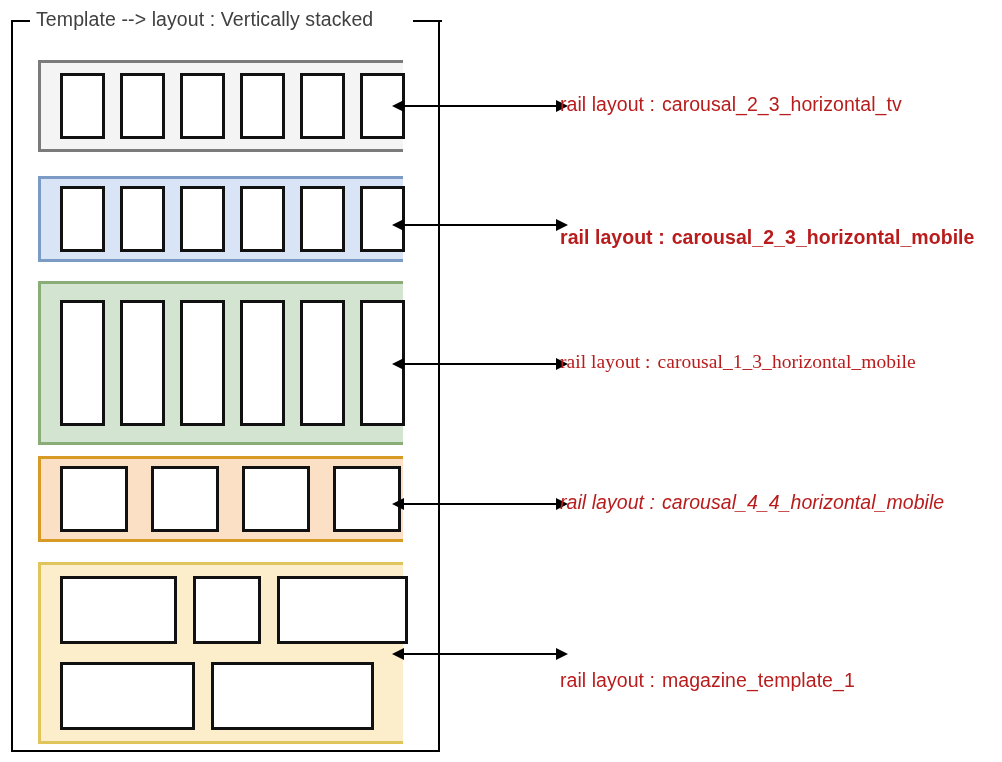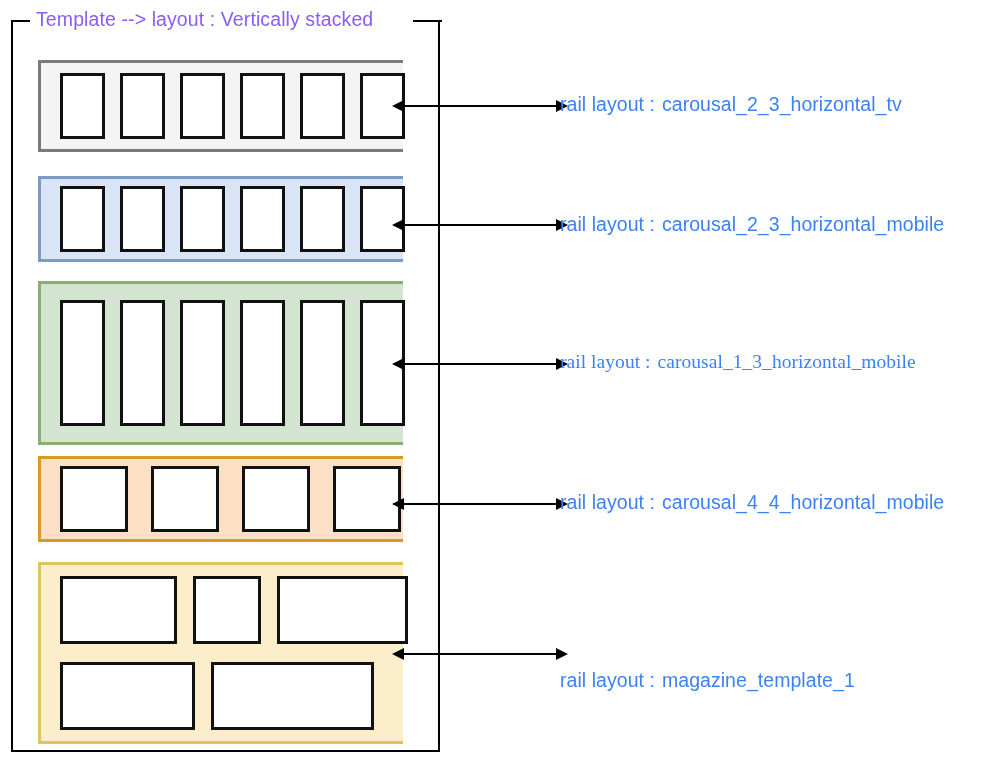--- a/index.html
+++ b/index.html
@@ -40,21 +40,21 @@
     left: 413px;
     top: 20px;
     width: 29px;
     height: 2px;
     background: #000000;
   }
   #template-legend {
     position: absolute;
     left: 33px;
     top: 8px;
-    color: #8b5cf6;
+    color: #404040;
     font-size: 19.5px;
     letter-spacing: 0.1px;
     white-space: nowrap;
     background: #ffffff;
     padding: 0 3px;
   }
 
   
   .rail {
     position: absolute;
@@ -164,21 +164,21 @@
   }
   .arrow-head.right {
     right: -11px;
     border-left: 12px solid #000000;
   }
 
   
   .rail-label {
     position: absolute;
     left: 560px;
-    color: #3b82f6;
+    color: #b91c1c;
     font-size: 19.5px;
     white-space: nowrap;
     transform: translateY(-50%);
     letter-spacing: 0.05px;
   }
   .rail-label .sep { }
   .rail-label .value { margin-left: 7px; }
 </style>
 </head>
 <body>
@@ -213,21 +213,21 @@
     <div class="card"></div>
     <div class="card"></div>
     <div class="card"></div>
     <div class="card"></div>
   </div>
 </div>
 <div class="connector" style="left:403px; top:224px; width:154px;">
   <span class="arrow-head left"></span>
   <span class="arrow-head right"></span>
 </div>
-<div class="rail-label" style="top:224px;">
+<div class="rail-label" style="top:237px;font-weight:bold;">
   <span class="sep">rail layout :</span><span class="value">carousal_2_3_horizontal_mobile</span>
 </div>
 
 <div class="rail" id="rail-3" style="background: rgb(211, 228, 208); border-color: rgb(138, 173, 119);">
   <div class="cards">
     <div class="card"></div>
     <div class="card"></div>
     <div class="card"></div>
     <div class="card"></div>
     <div class="card"></div>
@@ -247,21 +247,21 @@
     <div class="card"></div>
     <div class="card"></div>
     <div class="card"></div>
     <div class="card"></div>
   </div>
 </div>
 <div class="connector" style="left:403px; top:503px; width:154px;">
   <span class="arrow-head left"></span>
   <span class="arrow-head right"></span>
 </div>
-<div class="rail-label" style="top:502px;">
+<div class="rail-label" style="top:502px;font-style:italic;">
   <span class="sep">rail layout :</span><span class="value">carousal_4_4_horizontal_mobile</span>
 </div>
 
 <div class="rail" id="rail-5" style="background: rgb(253, 238, 203); border-color: rgb(224, 197, 92);">
   <div class="magazine">
     <div class="mag-row">
       <div class="card" style="width:117px;"></div>
       <div class="card" style="width:68px;"></div>
       <div class="card" style="width:131px;"></div>
     </div>

